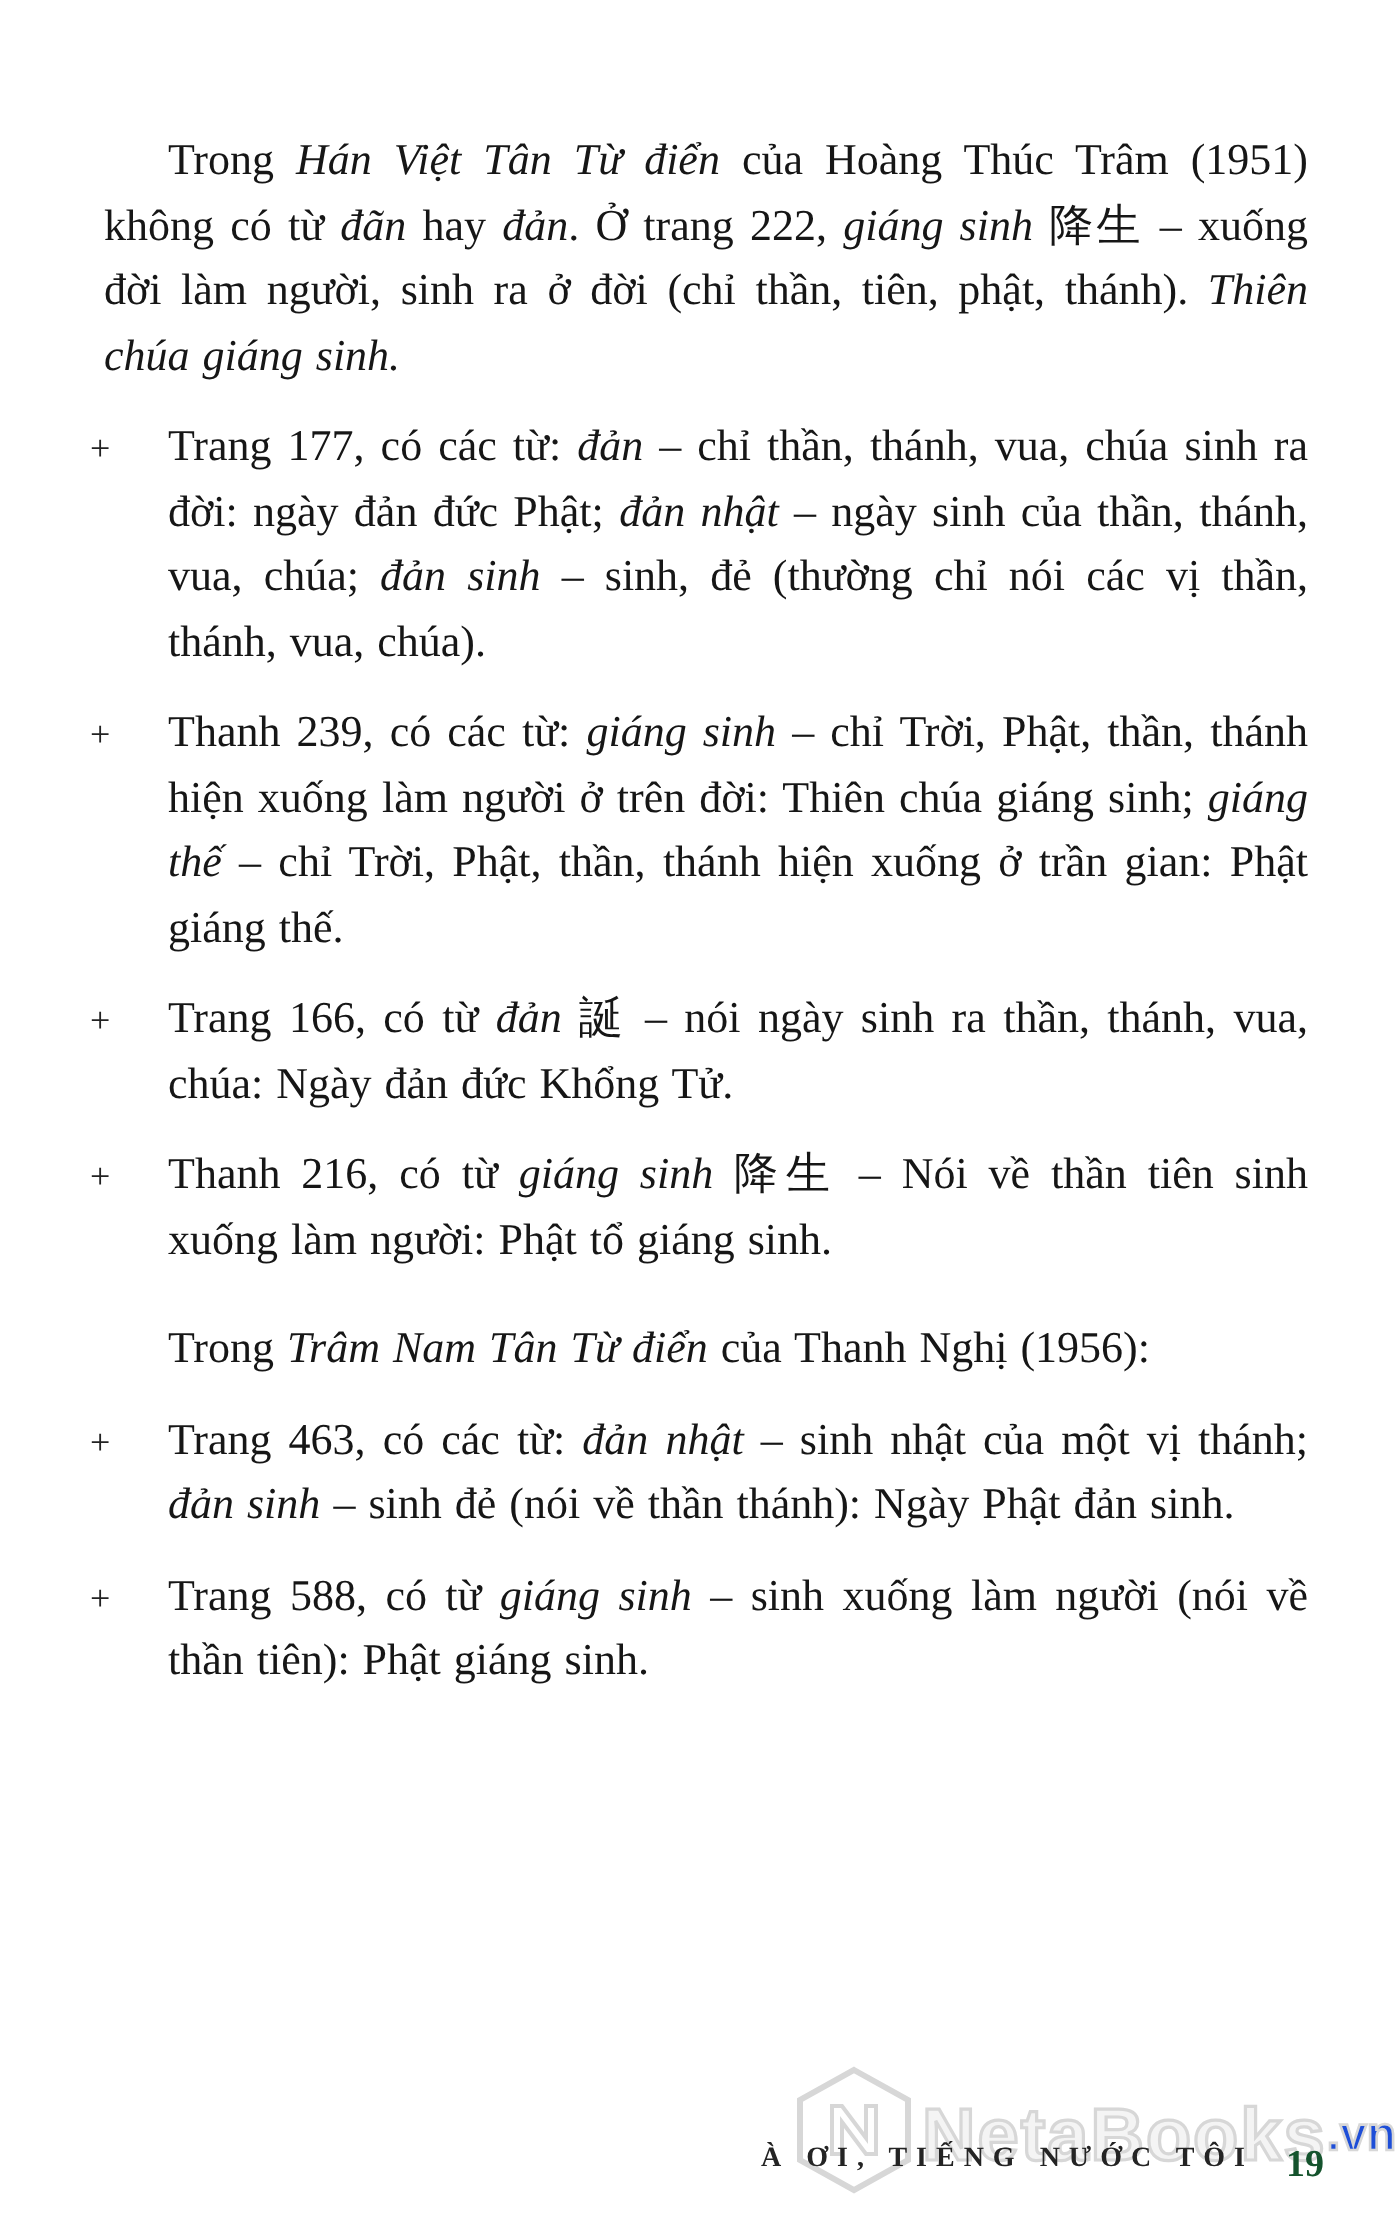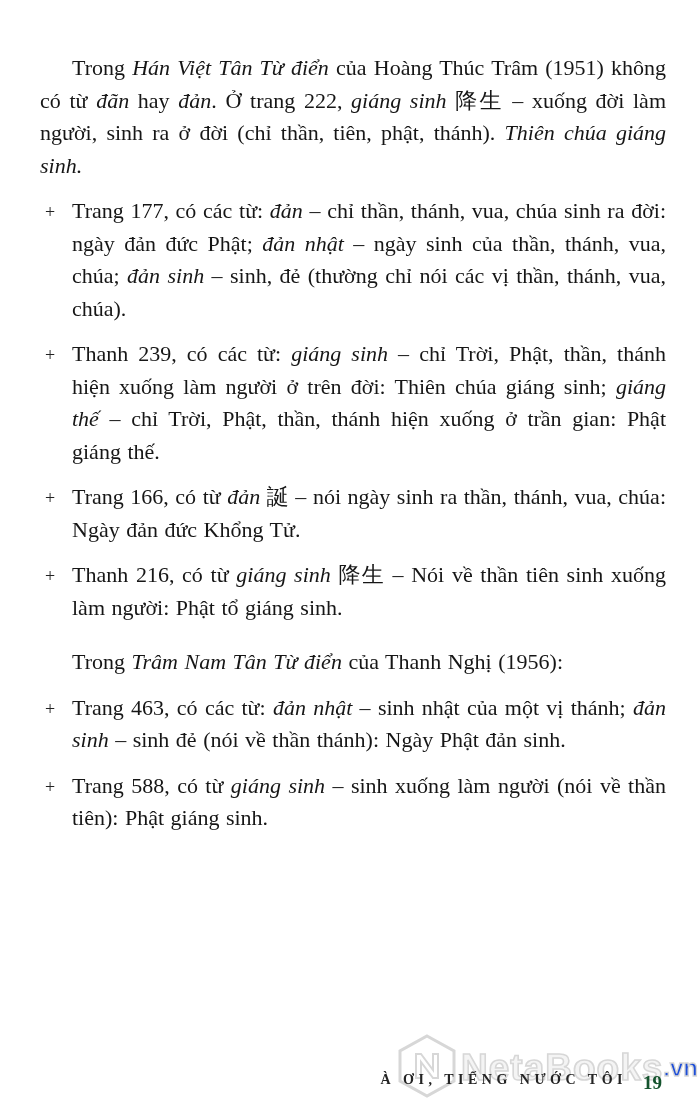--- a/index.html
+++ b/index.html
@@ -15,21 +15,21 @@
   .content {
     position: absolute;
     top: 52px;
     left: 40px;
     width: 626px;
   }
   .para {
     font-size: 22px;
     line-height: 32.5px;
     text-align: justify;
-    margin: 0;
+    margin: 12px;
     word-spacing: 1px;
   }
   .para i { font-style: italic; }
   .first-indent { text-indent: 32px; }
   .gap-para { margin-top: 15px; }
   .gap-section { margin-top: 22px; }
   .gap-bullet { margin-top: 13px; }
   .bullet-item {
     position: relative;
     padding-left: 32px;

